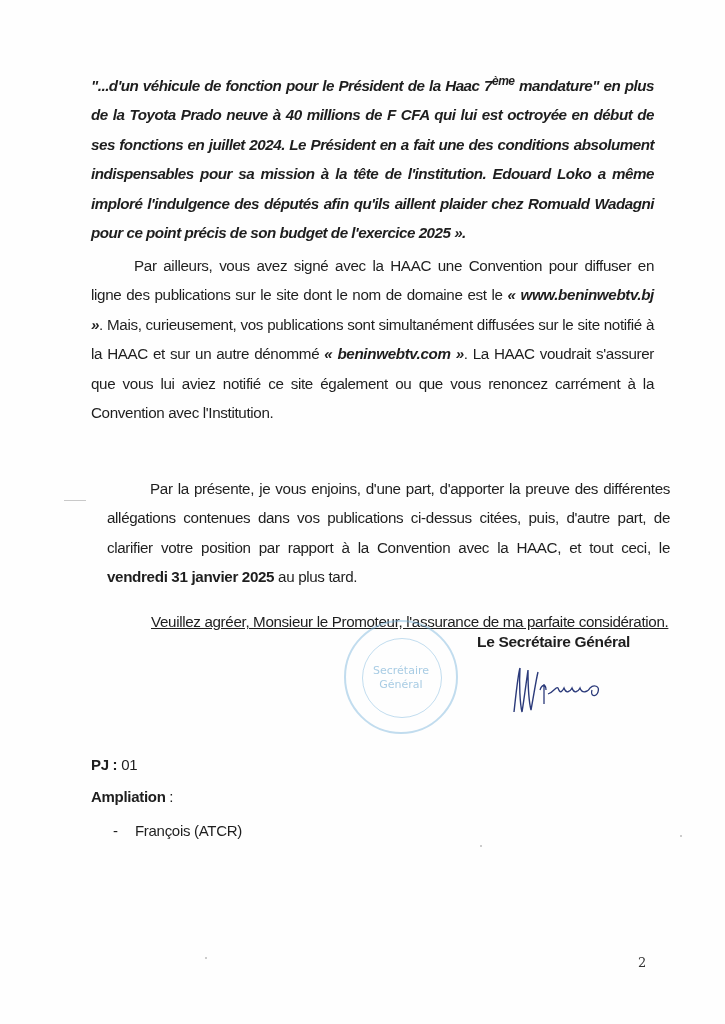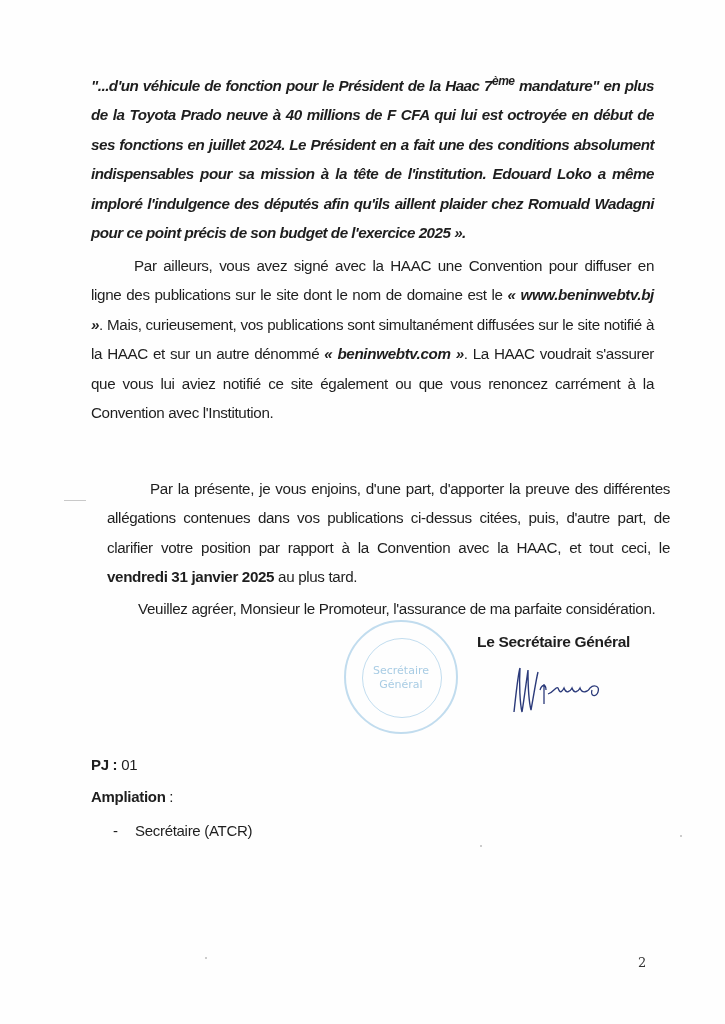--- a/index.html
+++ b/index.html
@@ -49,21 +49,21 @@
   </p>
 
   <p class="para" id="p2" style="margin:0;">
     <span class="indent"></span><span>Par ailleurs, vous avez signé avec la HAAC une Convention pour diffuser en ligne des publications sur le site dont le nom de domaine est le </span><span class="bi-inline">« www.beninwebtv.bj »</span><span>. Mais, curieusement, vos publications sont simultanément diffusées sur le site notifié à la HAAC et sur un autre dénommé </span><span class="bi-inline">« beninwebtv.com »</span><span>. La HAAC voudrait s'assurer que vous lui aviez notifié ce site également ou que vous renoncez carrément à la Convention avec l'Institution.</span>
   </p>
 
   <p class="para" id="p3" style="margin:16px;">
     <span class="indent"></span><span>Par la présente, je vous enjoins, d'une part, d'apporter la preuve des différentes allégations contenues dans vos publications ci-dessus citées, puis, d'autre part, de clarifier votre position par rapport à la Convention avec la HAAC, et tout ceci, le </span><span class="b-inline">vendredi 31 janvier 2025</span><span> au plus tard.</span>
   </p>
 
-  <p class="para" id="p4" style="margin:4px;">
+  <p class="para" id="p4" style="margin:17px;text-decoration:underline;">
     <span class="indent"></span><span>Veuillez agréer, Monsieur le Promoteur, l'assurance de ma parfaite considération.</span>
   </p>
 
   <div class="stamp">
     <div class="stamp-inner"></div>
     <div class="stamp-text" style="top:42px;">Secrétaire</div>
     <div class="stamp-text" style="top:56px;">Général</div>
   </div>
 
   <div class="sig" id="sig-title">Le Secrétaire Général</div>
@@ -76,21 +76,21 @@
 
   <div class="foot" id="pj">
     <b>PJ :</b><span> 01</span>
   </div>
 
   <div class="foot" id="ampl">
     <b>Ampliation</b><span> :</span>
   </div>
 
   <div id="copy-item">
-    <span class="dash">-</span><span>Secrétaire (ATCR)</span>
+    <span class="dash">-</span><span>François (ATCR)</span>
   </div>
 
   <div id="page-number">2</div>
 
   <div class="speck" style="left:205px;top:957px;"></div>
   <div class="speck" style="left:680px;top:835px;"></div>
   <div class="speck" style="left:480px;top:845px;"></div>
 </div>
 
 </body></html>

